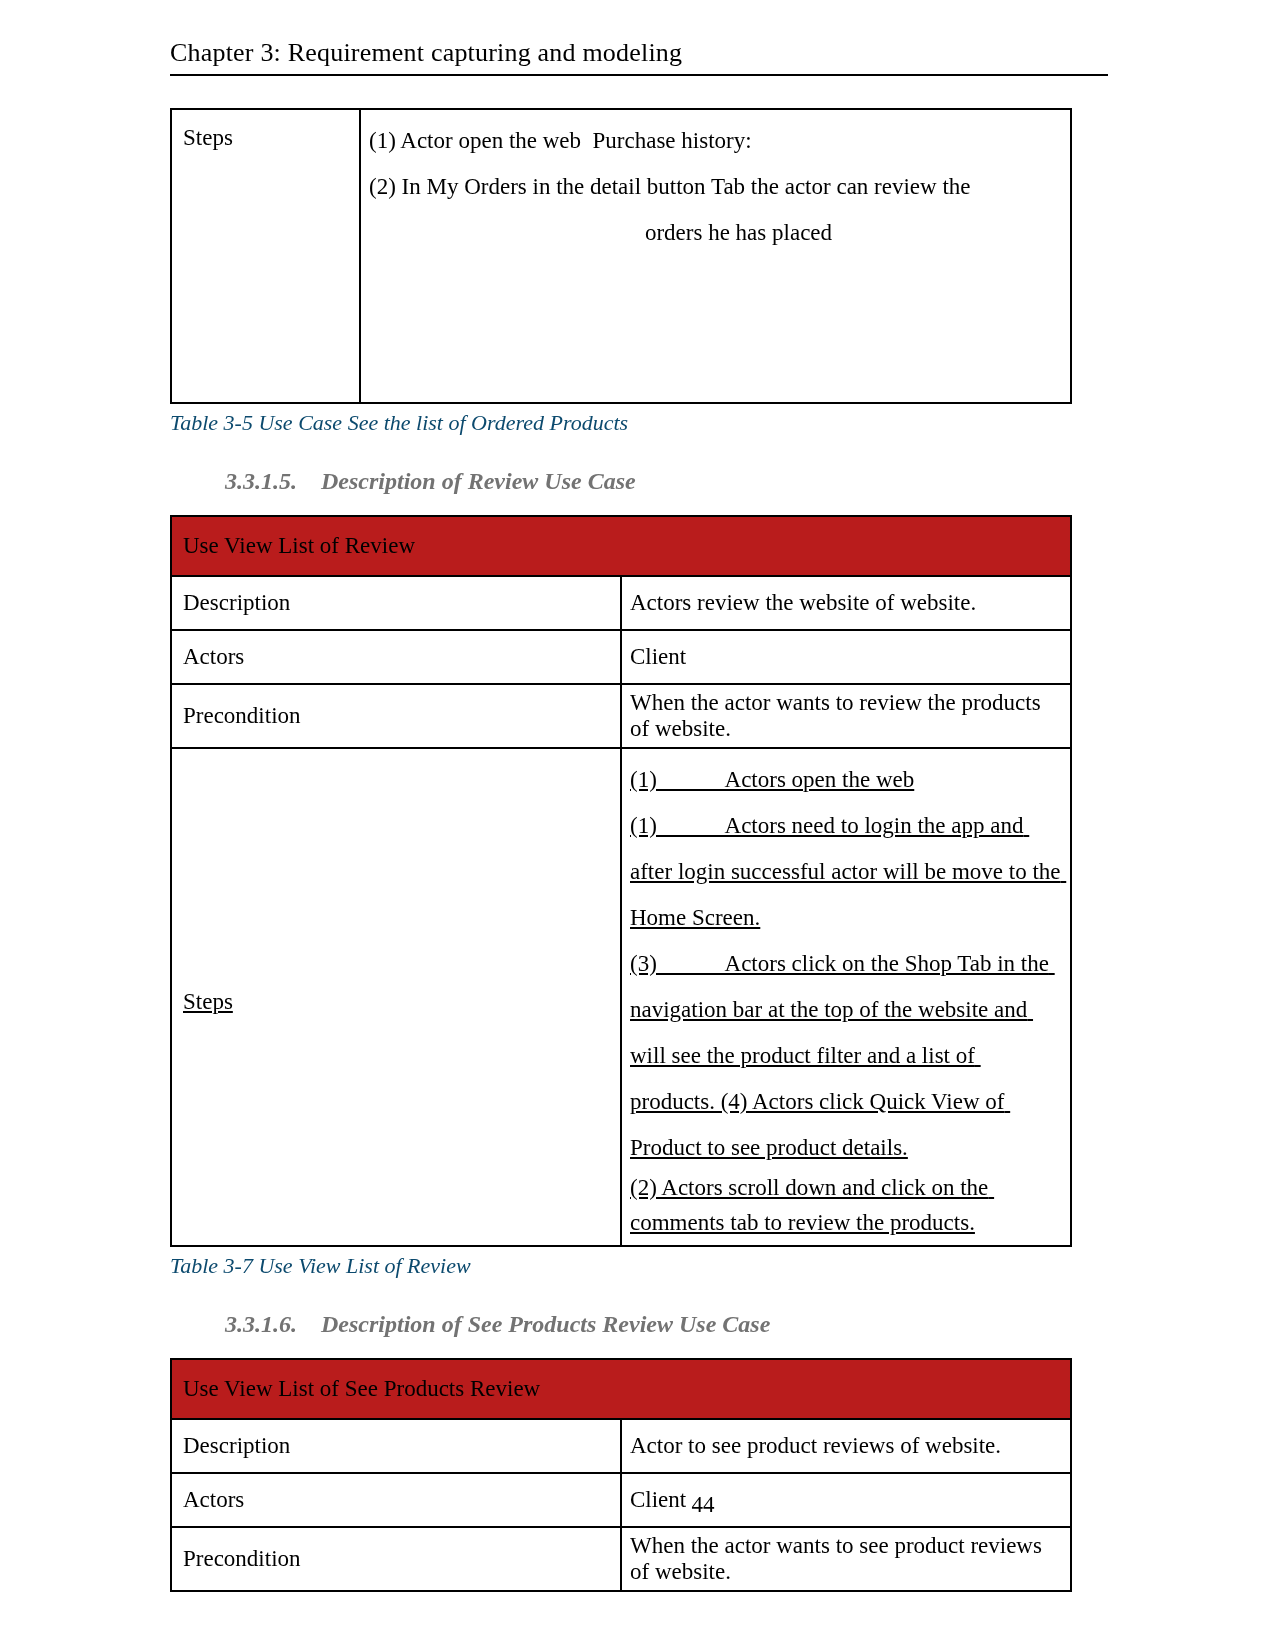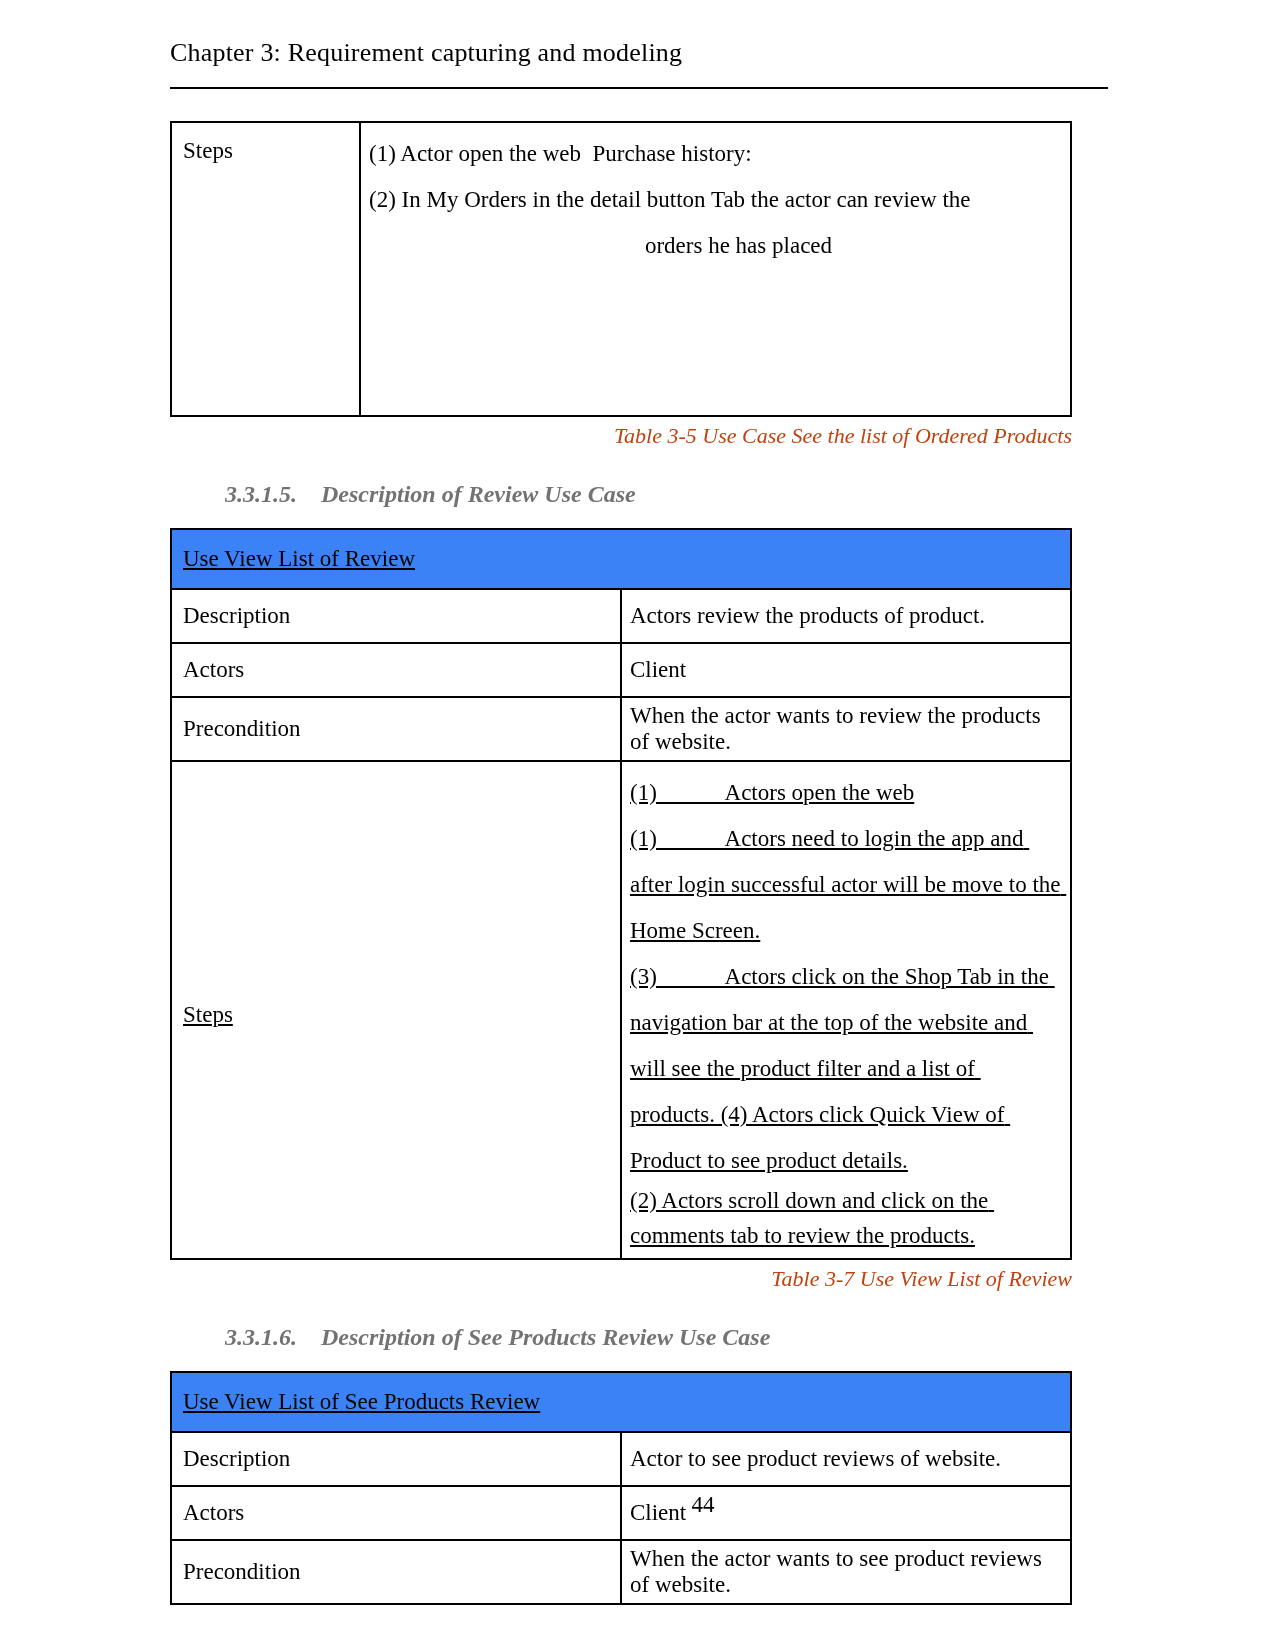--- a/index.html
+++ b/index.html
@@ -4,41 +4,41 @@
 <style>
   html,body{margin:0;padding:0;}
   body{
     width:1275px;height:1650px;background:#ffffff;color:#000;
     font-family:"Liberation Serif","DejaVu Serif",serif;
     position:relative;overflow:hidden;
   }
   .content{position:absolute;left:170px;top:38px;width:940px;}
   .chapter-header{
     font-size:26px;letter-spacing:.2px;
-    padding-bottom:19px;border-bottom:2px solid #000;width:938px;
+    padding-bottom:6px;border-bottom:2px solid #000;width:938px;
   }
   table.uc-table{
     border-collapse:collapse;width:902px;table-layout:fixed;
     font-size:23px;
   }
   table.uc-table td{border:2px solid #000;vertical-align:middle;}
   td.label-cell{width:168px;padding:5px 8px 5px 11px;}
   td.value-cell{padding:5px 6px 5px 8px;}
   td.steps-label{vertical-align:top;padding-top:15px;}
   td.steps-cell{vertical-align:top;padding-top:8px;border-radius:19px;}
   .steps-cell p{margin:0;white-space:pre-wrap;}
   .dline{line-height:2.0;}
   .tight{line-height:1.5;margin-top:12px;}
   .indent2{padding-left:44px;text-align:center;}
-  tr.thead-row td{background:#3b82f6;padding:8px 8px 8px 11px;height:42px;text-decoration:underline;}
+  tr.thead-row td{background:#b91c1c;padding:8px 8px 8px 11px;height:42px;}
   .table1{margin-top:32px;}
   .table1 td{height:272px;}
   .short-row td{height:42px;}
   .caption{
-    width:902px;text-align:right;font-style:italic;color:#c2410c;
+    width:902px;text-align:left;font-style:italic;color:#0c4a6e;
     font-size:22px;margin-top:6px;
   }
   .section-heading{
     font-style:italic;font-weight:bold;font-size:24px;
     margin:32px 0 0 55px;color:#737373;
   }
   .sec-num{margin-right:24px;}
   .mt-table{margin-top:20px;}
   tr.steps2-row td{height:348px;text-decoration:underline;}
   tr.steps1-row td{height:272px;vertical-align:top;}
@@ -74,21 +74,21 @@
     <span class="sec-num">3.3.1.5.</span><span>Description of Review Use Case</span>
   </div>
 
   <table class="uc-table mt-table">
     <tbody>
       <tr class="thead-row">
         <td colspan="2">Use View List of Review</td>
       </tr>
       <tr class="short-row">
         <td class="label-cell">Description</td>
-        <td class="value-cell">Actors review the products of product.</td>
+        <td class="value-cell">Actors review the website of website.</td>
       </tr>
       <tr class="short-row">
         <td class="label-cell">Actors</td>
         <td class="value-cell">Client</td>
       </tr>
       <tr class="short-row">
         <td class="label-cell">Precondition</td>
         <td class="value-cell">When the actor wants to review the products of website.</td>
       </tr>
       <tr class="steps2-row">

